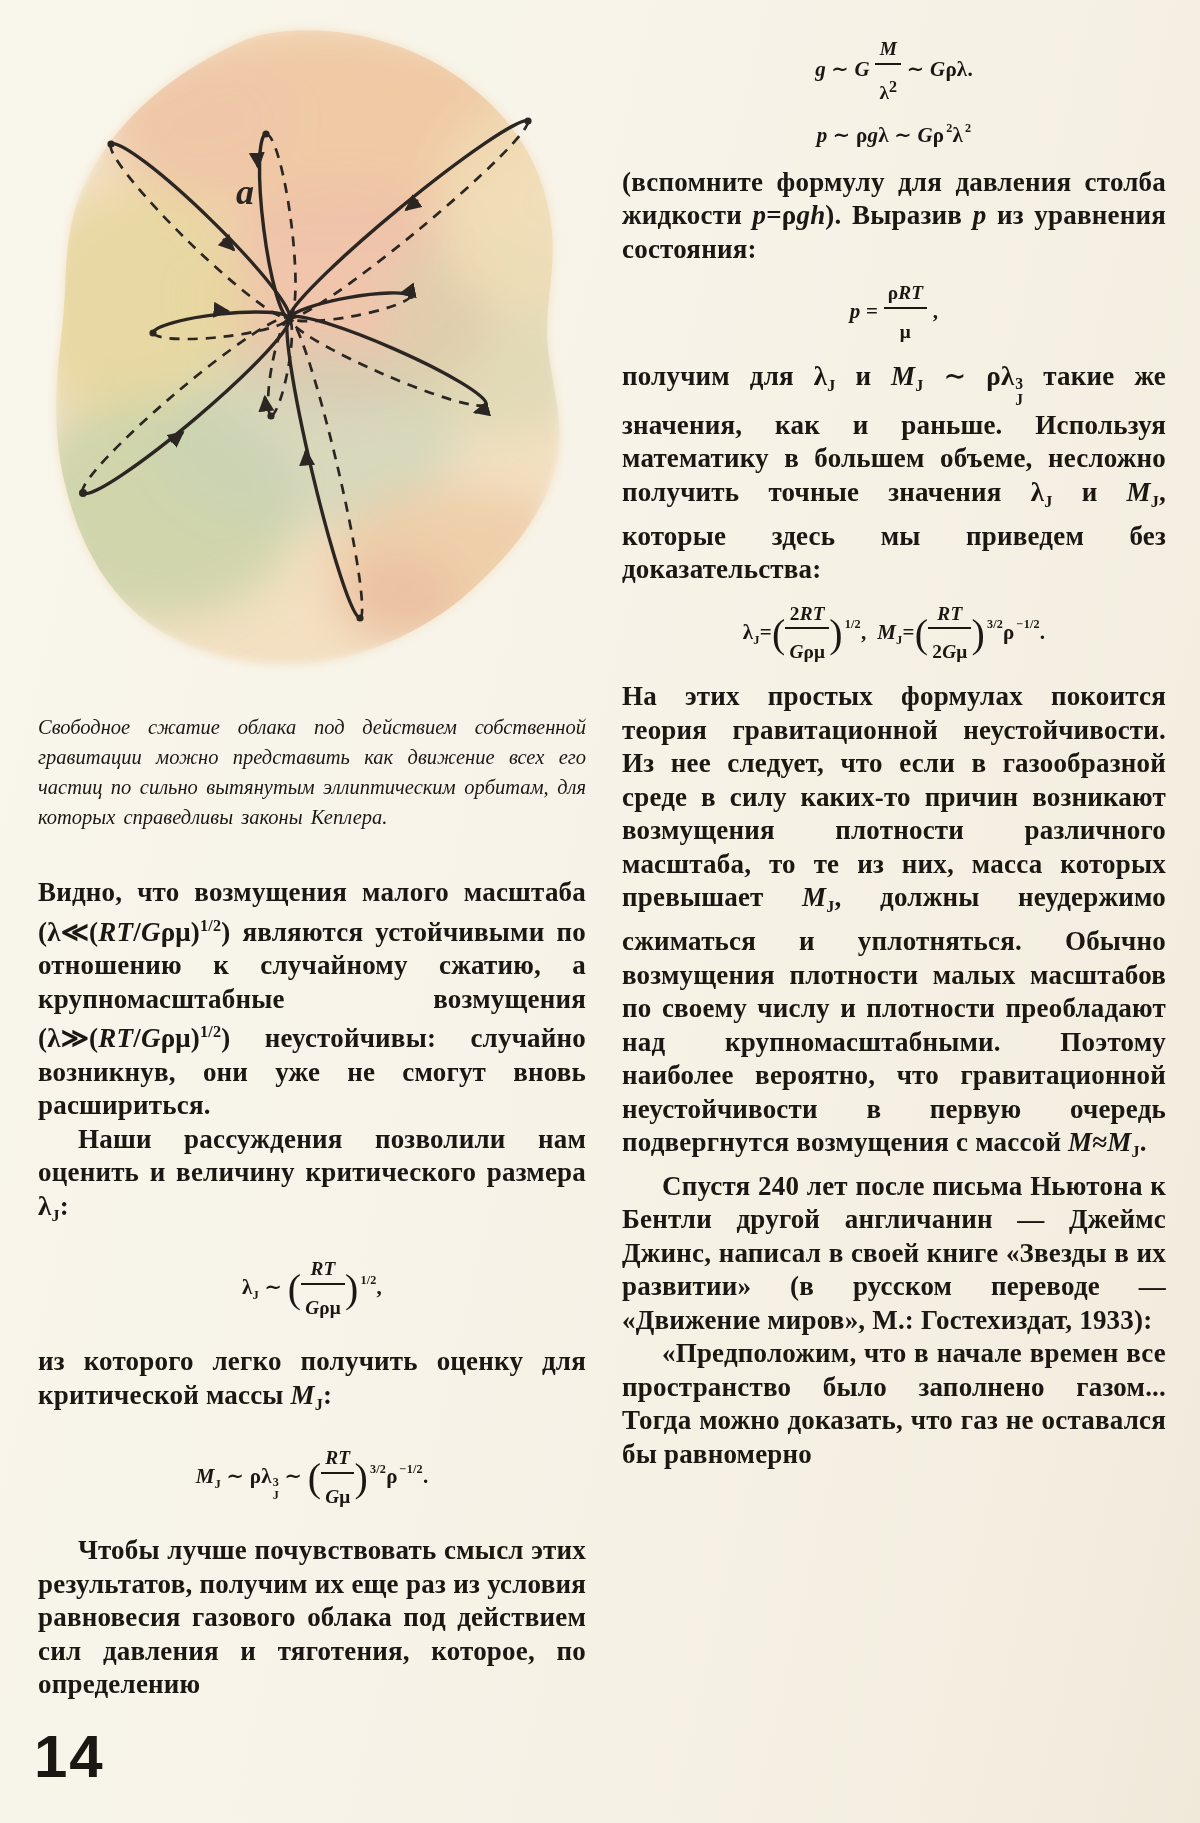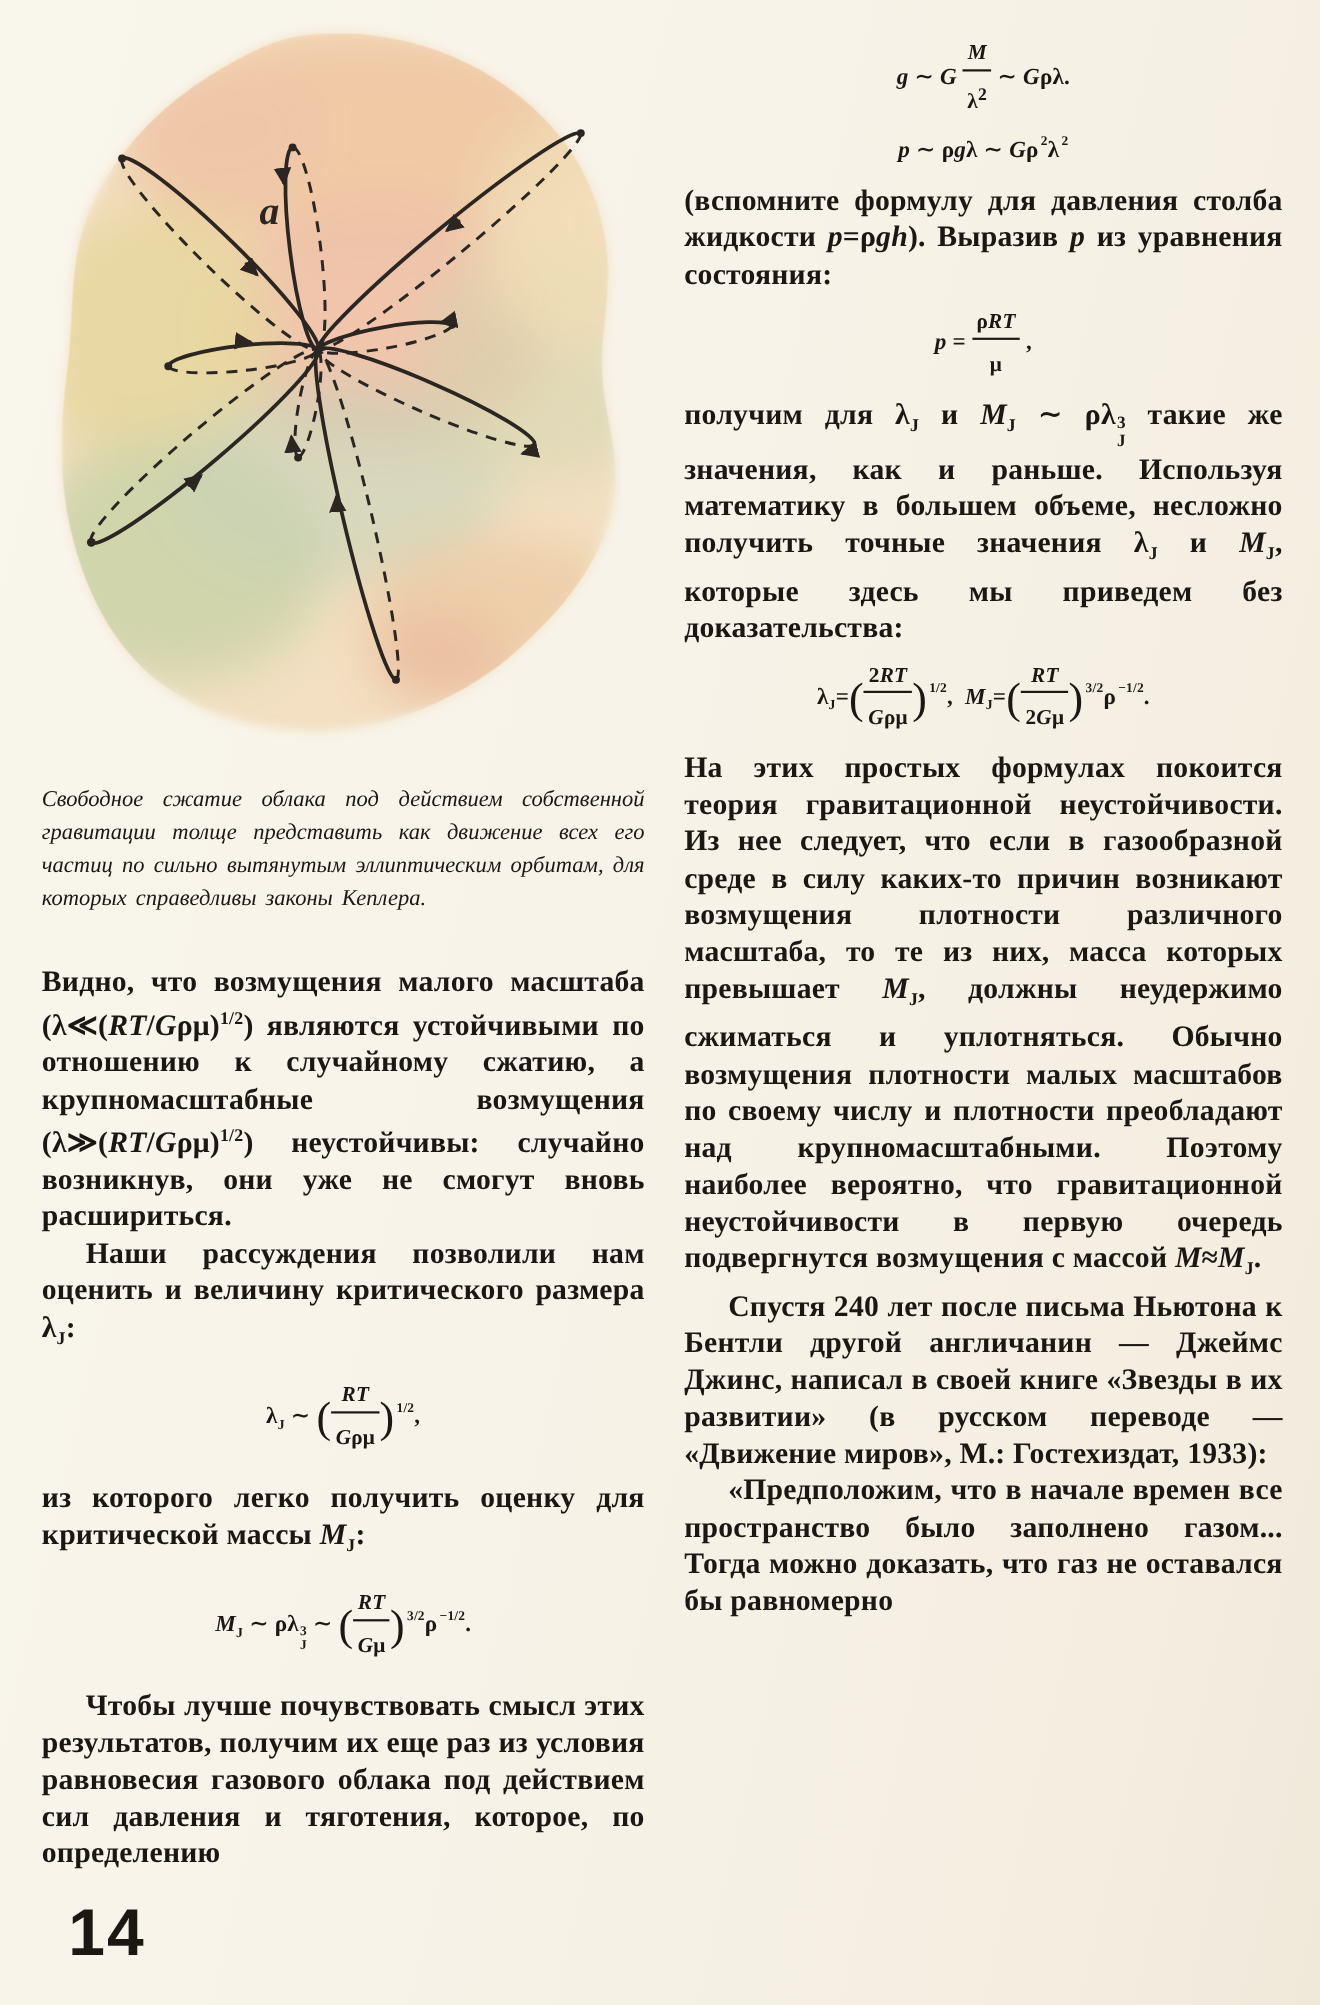--- a/index.html
+++ b/index.html
@@ -50,21 +50,21 @@
   .big{font-size:1.9em;font-weight:400;vertical-align:middle;line-height:.9;}
   sup.ex{font-size:.6em;}
   .formula sup.ex2{font-size:.58em;vertical-align:.85em;margin-left:2px;}
   .supsub{display:inline-flex;flex-direction:column;font-size:.58em;line-height:1.05;vertical-align:-.25em;margin-left:1px;}
   .supsub span{display:block;}
   sub{font-size:.6em;}
   
   #pagenum{
     position:absolute;left:34px;top:1722px;
     font-family:"Liberation Sans","DejaVu Sans",sans-serif;
-    font-weight:700;font-size:60px;letter-spacing:2px;margin-left:28px;
+    font-weight:700;font-size:60px;letter-spacing:2px;
   }
 </style>
 </head>
 <body>
 
 <div class="page">
 
   <svg id="figure" viewBox="0 0 572 694" xmlns="http://www.w3.org/2000/svg">
     <defs>
       <clipPath id="blobclip">
@@ -140,21 +140,21 @@
       <circle cx="383" cy="288" r="3"></circle>
       <circle cx="332" cy="610" r="3.6"></circle>
       <circle cx="55" cy="485" r="4"></circle>
       <circle cx="125" cy="325" r="3.6"></circle>
       <circle cx="243" cy="408" r="3.6"></circle>
     </g>
 
     <text class="figlabel" x="208" y="196">a</text>
   </svg>
 
-  <div id="caption">Свободное сжатие облака под действием собственной гравитации толще представить как движение всех его частиц по сильно вытянутым эллиптическим орбитам, для которых справедливы законы Кеплера.</div>
+  <div id="caption">Свободное сжатие облака под действием собственной гравитации можно представить как движение всех его частиц по сильно вытянутым эллиптическим орбитам, для которых справедливы законы Кеплера.</div>
 
   <div id="leftbody" class="body-text">
     <p>Видно, что возмущения малого масштаба (λ≪(<i>RT</i>/<i>G</i>ρμ)<sup class="ex">1/2</sup>) являются устойчивыми по отношению к случайному сжатию, а крупномасштабные возмущения (λ≫(<i>RT</i>/<i>G</i>ρμ)<sup class="ex">1/2</sup>) неустойчивы: случайно возникнув, они уже не смогут вновь расшириться.</p>
     <p class="ind">Наши рассуждения позволили нам оценить и величину критического размера λ<sub>J</sub>:</p>
     <div class="formula">λ<sub>J</sub> ∼ <span class="big">(</span><span class="fr"><span class="n"><i>RT</i></span><span class="d"><i>G</i>ρμ</span></span><span class="big">)</span><sup class="ex2">1/2</sup>,</div>
     <p>из которого легко получить оценку для критической массы <i>M</i><sub>J</sub>:</p>
     <div class="formula"><i>M</i><sub>J</sub> ∼ ρλ<span class="supsub">
           <span>3</span>
           <span>J</span>
         </span> ∼ <span class="big">(</span><span class="fr"><span class="n"><i>RT</i></span><span class="d"><i>G</i>μ</span></span><span class="big">)</span><sup class="ex2">3/2</sup>ρ<sup class="ex2">−1/2</sup>.</div>

